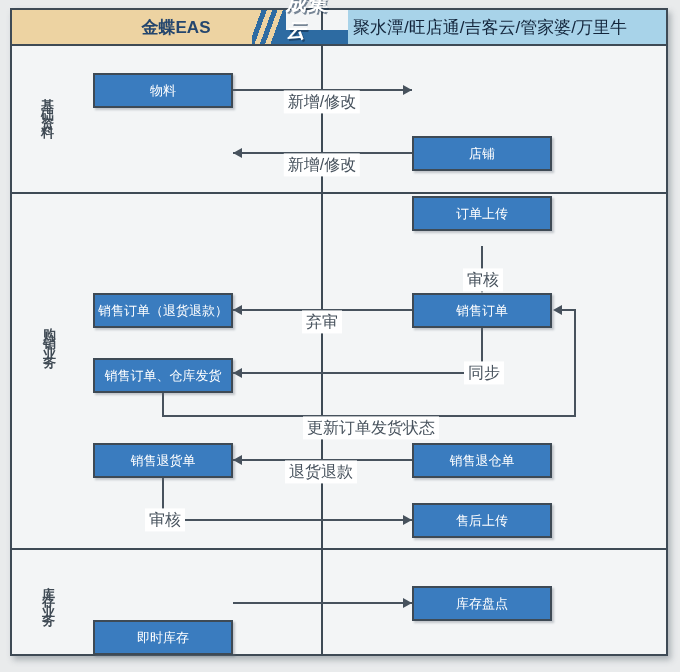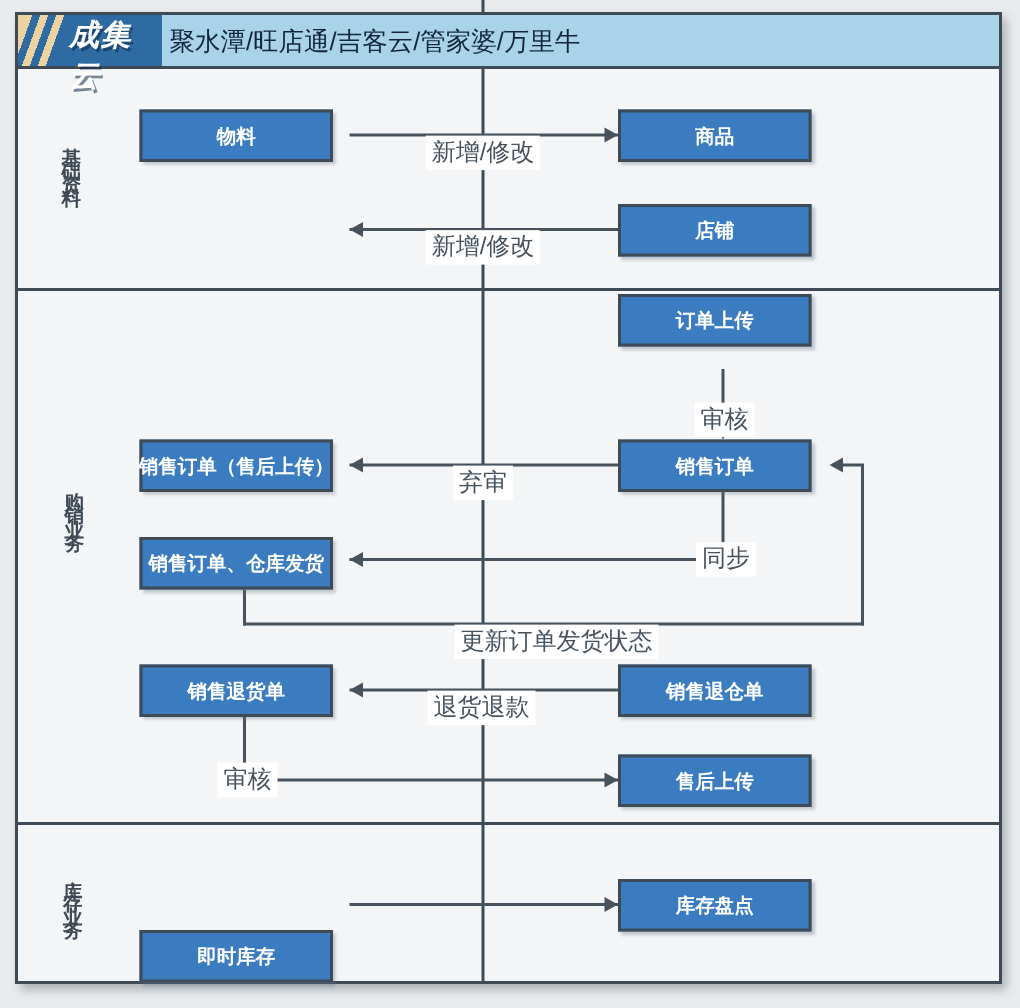--- a/index.html
+++ b/index.html
@@ -39,45 +39,45 @@
     background:linear-gradient(110deg,
       var(--header-tan,#edd3a2) 0 9px,
       var(--header-blue,#2d6ba2) 9px 14px,
       var(--header-tan,#edd3a2) 14px 19px,
       var(--header-blue,#2d6ba2) 19px 24px,
       var(--header-tan,#edd3a2) 24px 29px,
       var(--header-blue,#2d6ba2) 29px 100%);
   }
   .hdr-brand{
     width:62px;background:var(--header-blue,#2d6ba2);
-    display:flex;align-items:flex-start;justify-content:center;
+    display:flex;align-items:flex-end;justify-content:center;
     color:#fff;font-weight:bold;font-style:italic;font-size:20px;
-    text-shadow:1.5px 2px 0 rgba(15,40,70,.55);letter-spacing:1px;
+    text-shadow:1.5px 2px 0 rgba(15,40,70,.55);letter-spacing:1px;margin-top:20px;
   }
   .hdr-platforms{
     flex:1;background:var(--header-lightblue,#a8d3e9);
     display:flex;align-items:center;padding-left:5px;
     font-weight:normal;font-size:17px;color:var(--platforms-text,#13253b);
     white-space:nowrap;
   }
 
   .lane-label{
     position:absolute;z-index:2;
     writing-mode:vertical-rl;text-orientation:upright;
     letter-spacing:9px;font-size:13px;font-weight:600;
     color:var(--lane-text,#3f4a54);
   }
 
   .node{
-    position:absolute;width:129px;height:35px;box-sizing:border-box;
+    position:absolute;width:140px;height:35px;box-sizing:border-box;
     background:var(--node-fill,#3a7cbf);
     border:2px solid var(--node-border,#3e4a55);
     box-shadow:2px 2px 2px rgba(100,110,120,.35);
     display:flex;align-items:center;justify-content:center;
-    color:var(--node-text,#fff);font-size:13px;font-weight:bold;
+    color:var(--node-text,#fff);font-size:13px;font-weight:normal;
     white-space:nowrap;z-index:2;
   }
 
   .hline{position:absolute;height:2px;background:var(--line,#47525d);z-index:1;}
   .vline{position:absolute;width:2px;background:var(--line,#47525d);z-index:1;}
   .arr{position:absolute;width:0;height:0;z-index:2;}
   .arr.right{border-top:5px solid transparent;border-bottom:5px solid transparent;border-left:9px solid var(--line,#47525d);}
   .arr.left{border-top:5px solid transparent;border-bottom:5px solid transparent;border-right:9px solid var(--line,#47525d);}
   .arr.down{border-left:5px solid transparent;border-right:5px solid transparent;border-top:9px solid var(--line,#47525d);}
 
@@ -93,38 +93,40 @@
 
 <div class="page">
 
   <div class="panel"></div>
 
   <div class="vdiv"></div>
   <div class="hdiv" style="top:192px"></div>
   <div class="hdiv" style="top:548px"></div>
 
   <div class="header">
+    <div class="hdr-eas">
+      <span>金蝶EAS</span>
+    </div>
     <div class="hdr-stripes"></div>
     <div class="hdr-brand">
       <span>成集云</span>
     </div>
     <div class="hdr-platforms">
       <span>聚水潭/旺店通/吉客云/管家婆/万里牛</span>
     </div>
   </div>
 
   <div class="lane-label" style="left:38px;top:88px">基础资料</div>
   <div class="lane-label" style="left:40px;top:318px">购销业务</div>
   <div class="lane-label" style="left:39px;top:576px">库存业务</div>
 
   <div class="node" style="left:93px;top:73px">物料</div>
-  <div class="node" style="left:412px;top:73px">商品</div>
   <div class="node" style="left:412px;top:136px">店铺</div>
   <div class="node" style="left:412px;top:196px">订单上传</div>
-  <div class="node" style="left:93px;top:293px">销售订单（售后上传）</div>
+  <div class="node" style="left:93px;top:293px">销售订单（退货退款）</div>
   <div class="node" style="left:412px;top:293px">销售订单</div>
   <div class="node" style="left:93px;top:358px">销售订单、仓库发货</div>
   <div class="node" style="left:93px;top:443px">销售退货单</div>
   <div class="node" style="left:412px;top:443px">销售退仓单</div>
   <div class="node" style="left:412px;top:503px">售后上传</div>
   <div class="node" style="left:93px;top:620px">即时库存</div>
   <div class="node" style="left:412px;top:586px">库存盘点</div>
 
   <div class="hline" style="left:233px;top:89px;width:179px"></div>
   <div class="arr right" style="left:403px;top:85px"></div>

